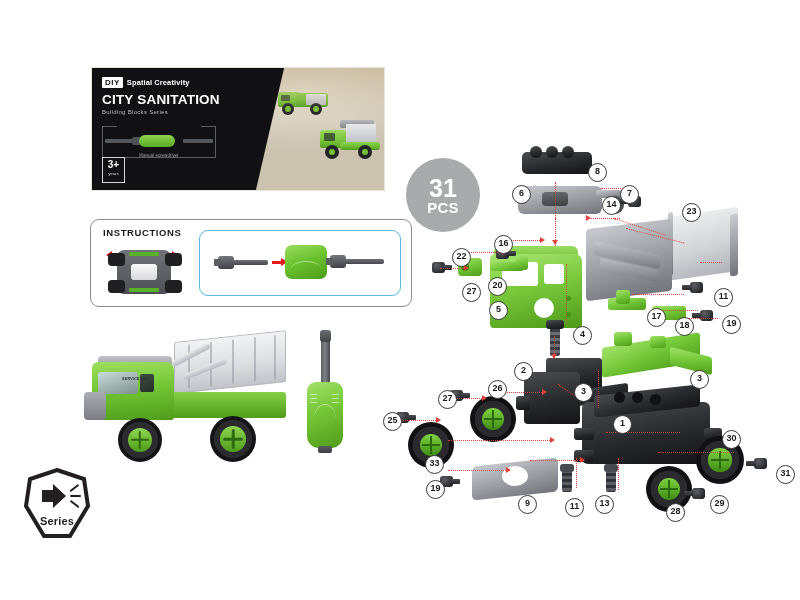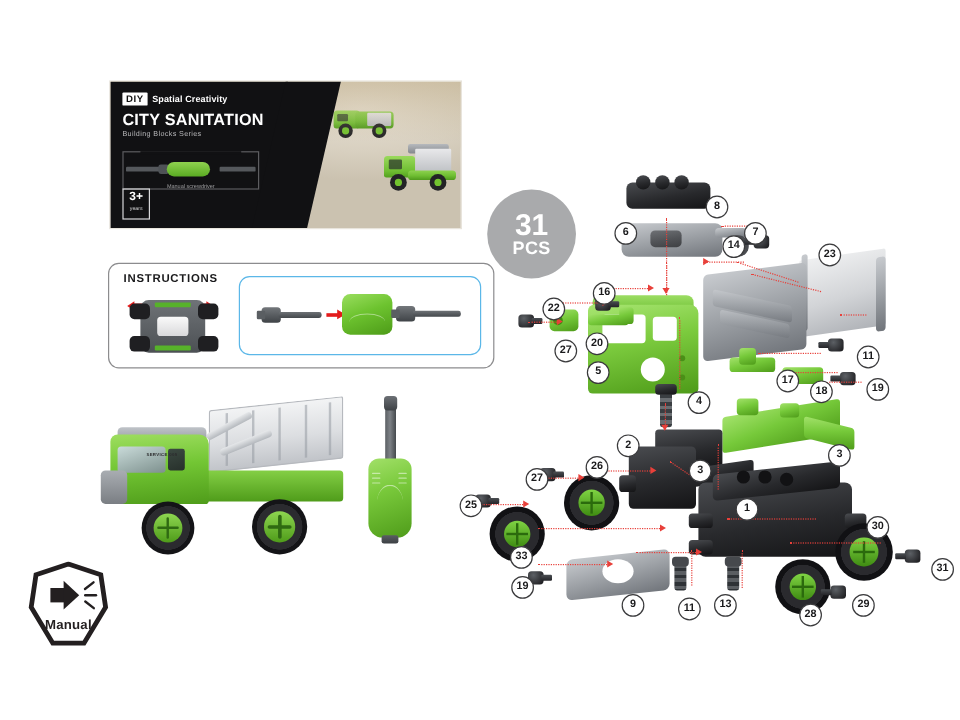--- a/index.html
+++ b/index.html
@@ -351,21 +351,21 @@
 
   <div class="sound">
     <svg class="hexwrap" viewBox="0 0 70 74">
       <path d="M35 2 L62 11 L66 38 L48 68 L22 68 L4 38 L8 11 Z" fill="none" stroke="#231f20" stroke-width="4"></path>
     </svg>
     <div class="spk"></div>
     <div class="spkcone"></div>
     <div class="swave" style="left:47px;top:19px;width:11px;transform:rotate(-38deg);"></div>
     <div class="swave" style="left:48px;top:27px;width:11px;"></div>
     <div class="swave" style="left:47px;top:35px;width:11px;transform:rotate(38deg);"></div>
-    <div class="soundtxt">Manual</div>
+    <div class="soundtxt">Series</div>
   </div>
 
   <div class="pcs">
     <div class="pcs-n">31</div>
     <div class="pcs-t">PCS</div>
   </div>
 
   <div class="exp">
 
     <div class="dash v" style="left:185px;top:42px;height:62px;"></div>

